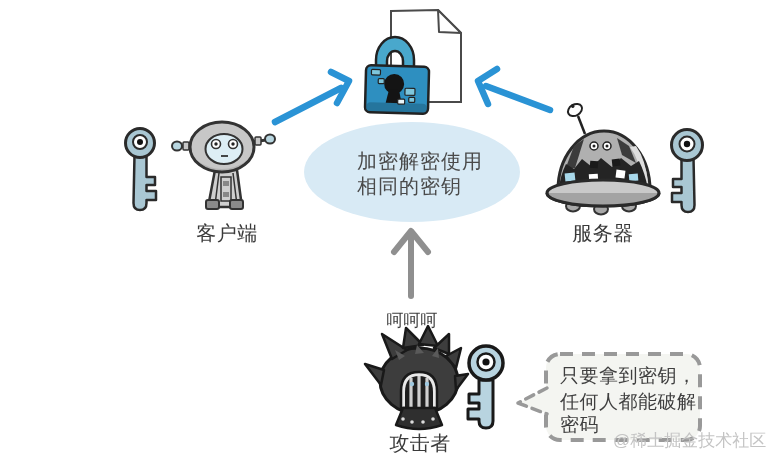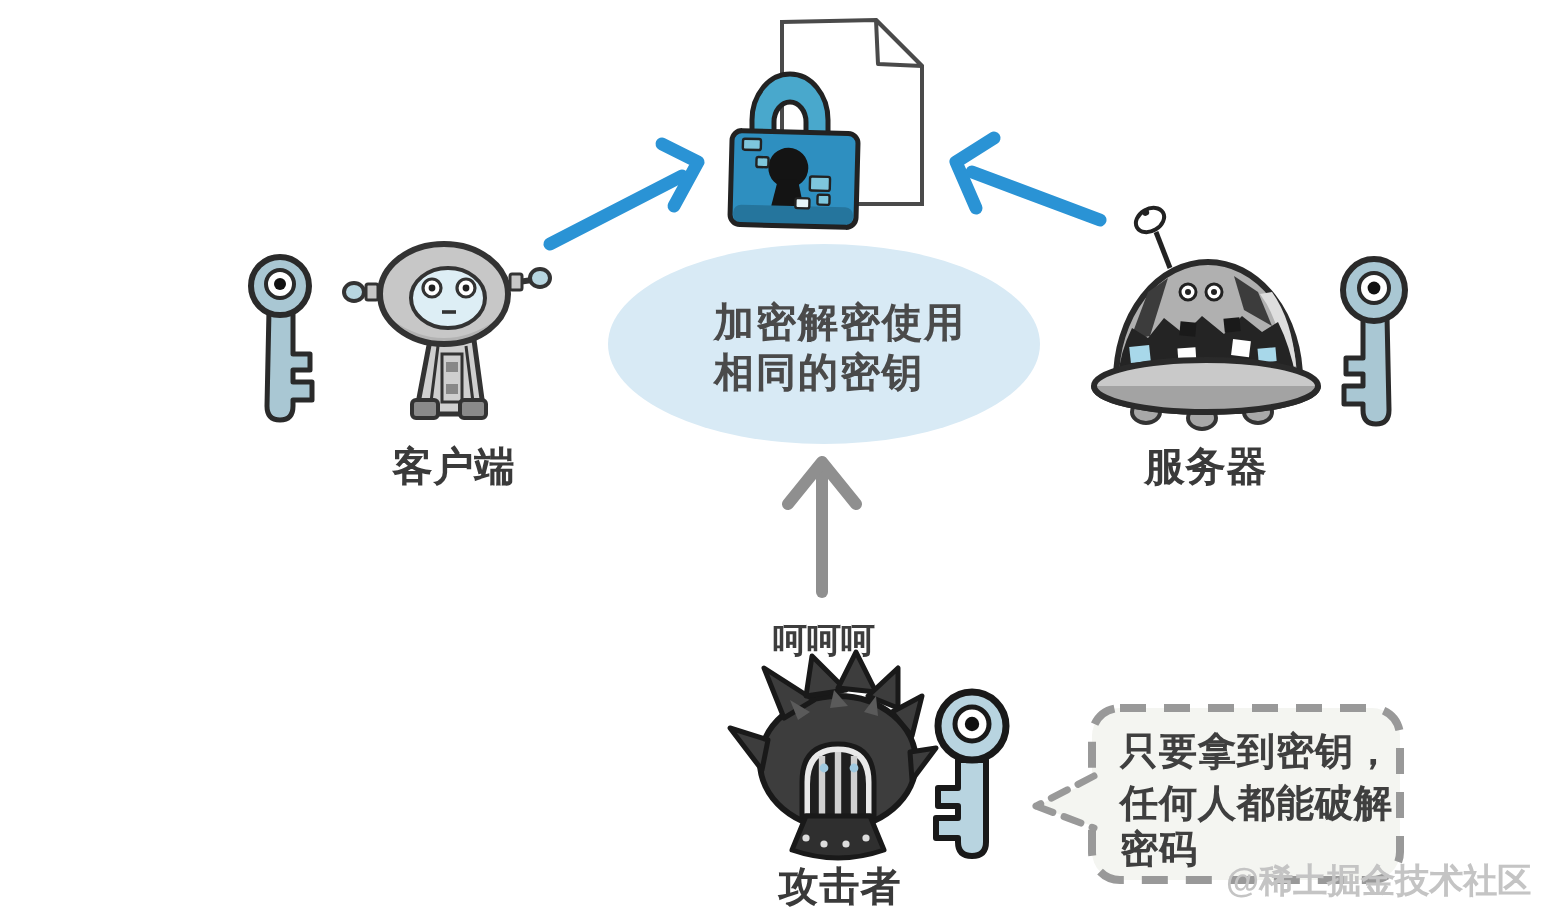--- a/index.html
+++ b/index.html
@@ -1,17 +1,17 @@
 <!DOCTYPE html>
 <html><head>
 <meta charset="utf-8">
 <style>
   html,body{margin:0;padding:0;background:#fff;}
   #canvas{position:relative;width:774px;height:462px;background:#fff;overflow:hidden;
-    font-family:"Liberation Sans",sans-serif;font-weight:bold;}
+    font-family:"Liberation Sans",sans-serif;}
   svg text{font-family:"Liberation Sans",sans-serif;}
 </style>
 </head>
 <body>
 
 <div id="canvas">
 <svg width="774" height="462" viewBox="0 0 774 462">
 
   <g>
     <path d="M391,11 L438,10 L461,33 L461,102 L391,102 Z" fill="#ffffff" stroke="#4a4a4a" stroke-width="2"></path>

